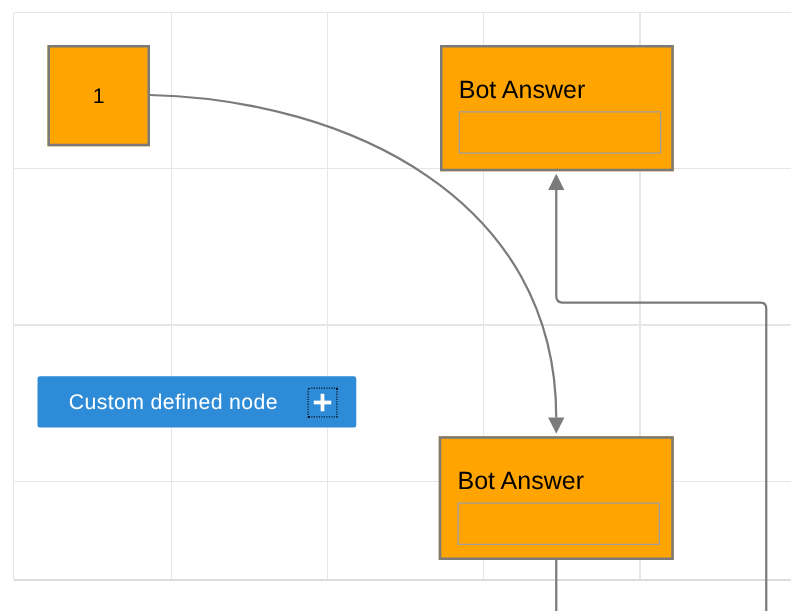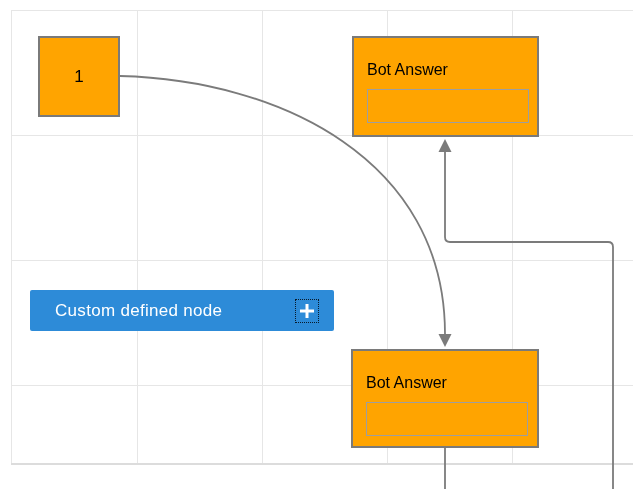--- a/index.html
+++ b/index.html
@@ -26,21 +26,21 @@
     background:var(--node-fill, #ffa400);
     border:2px solid var(--node-border, #7a7a7a);
   }
   .square { display:flex; align-items:center; justify-content:center; }
   .node-label {
     font-size:17px;
     color:var(--node-text, #000000);
   }
   .node-title {
     position:absolute; left:13px; top:23px;
-    font-size:16px;
+    font-size:20px;
     color:var(--node-text, #000000);
     white-space:nowrap;
   }
   .node-input {
     position:absolute; left:13px; top:51px;
     width:162px; height:34px;
     border:1px solid var(--inner-box-border, #9e9e9e);
     background:transparent;
     font-size:14px; color:var(--node-text, #000000);
     overflow:hidden;
@@ -123,18 +123,18 @@
     </div>
   </div>
 
   <div class="node" style="left:351px; top:349px; width:188px; height:99px;">
     <span class="node-title">Bot Answer</span>
     <div class="node-input">
       <span></span>
     </div>
   </div>
 
-  <div class="custom-button" style="left:30px; top:290px; width:304px; height:41px;">
+  <div class="custom-button" style="left:30px; top:301px; width:255px; height:41px;">
     <span class="button-label">Custom defined node</span>
     <span class="plus-box"></span>
   </div>
 
 </div>
 
 </body></html>

